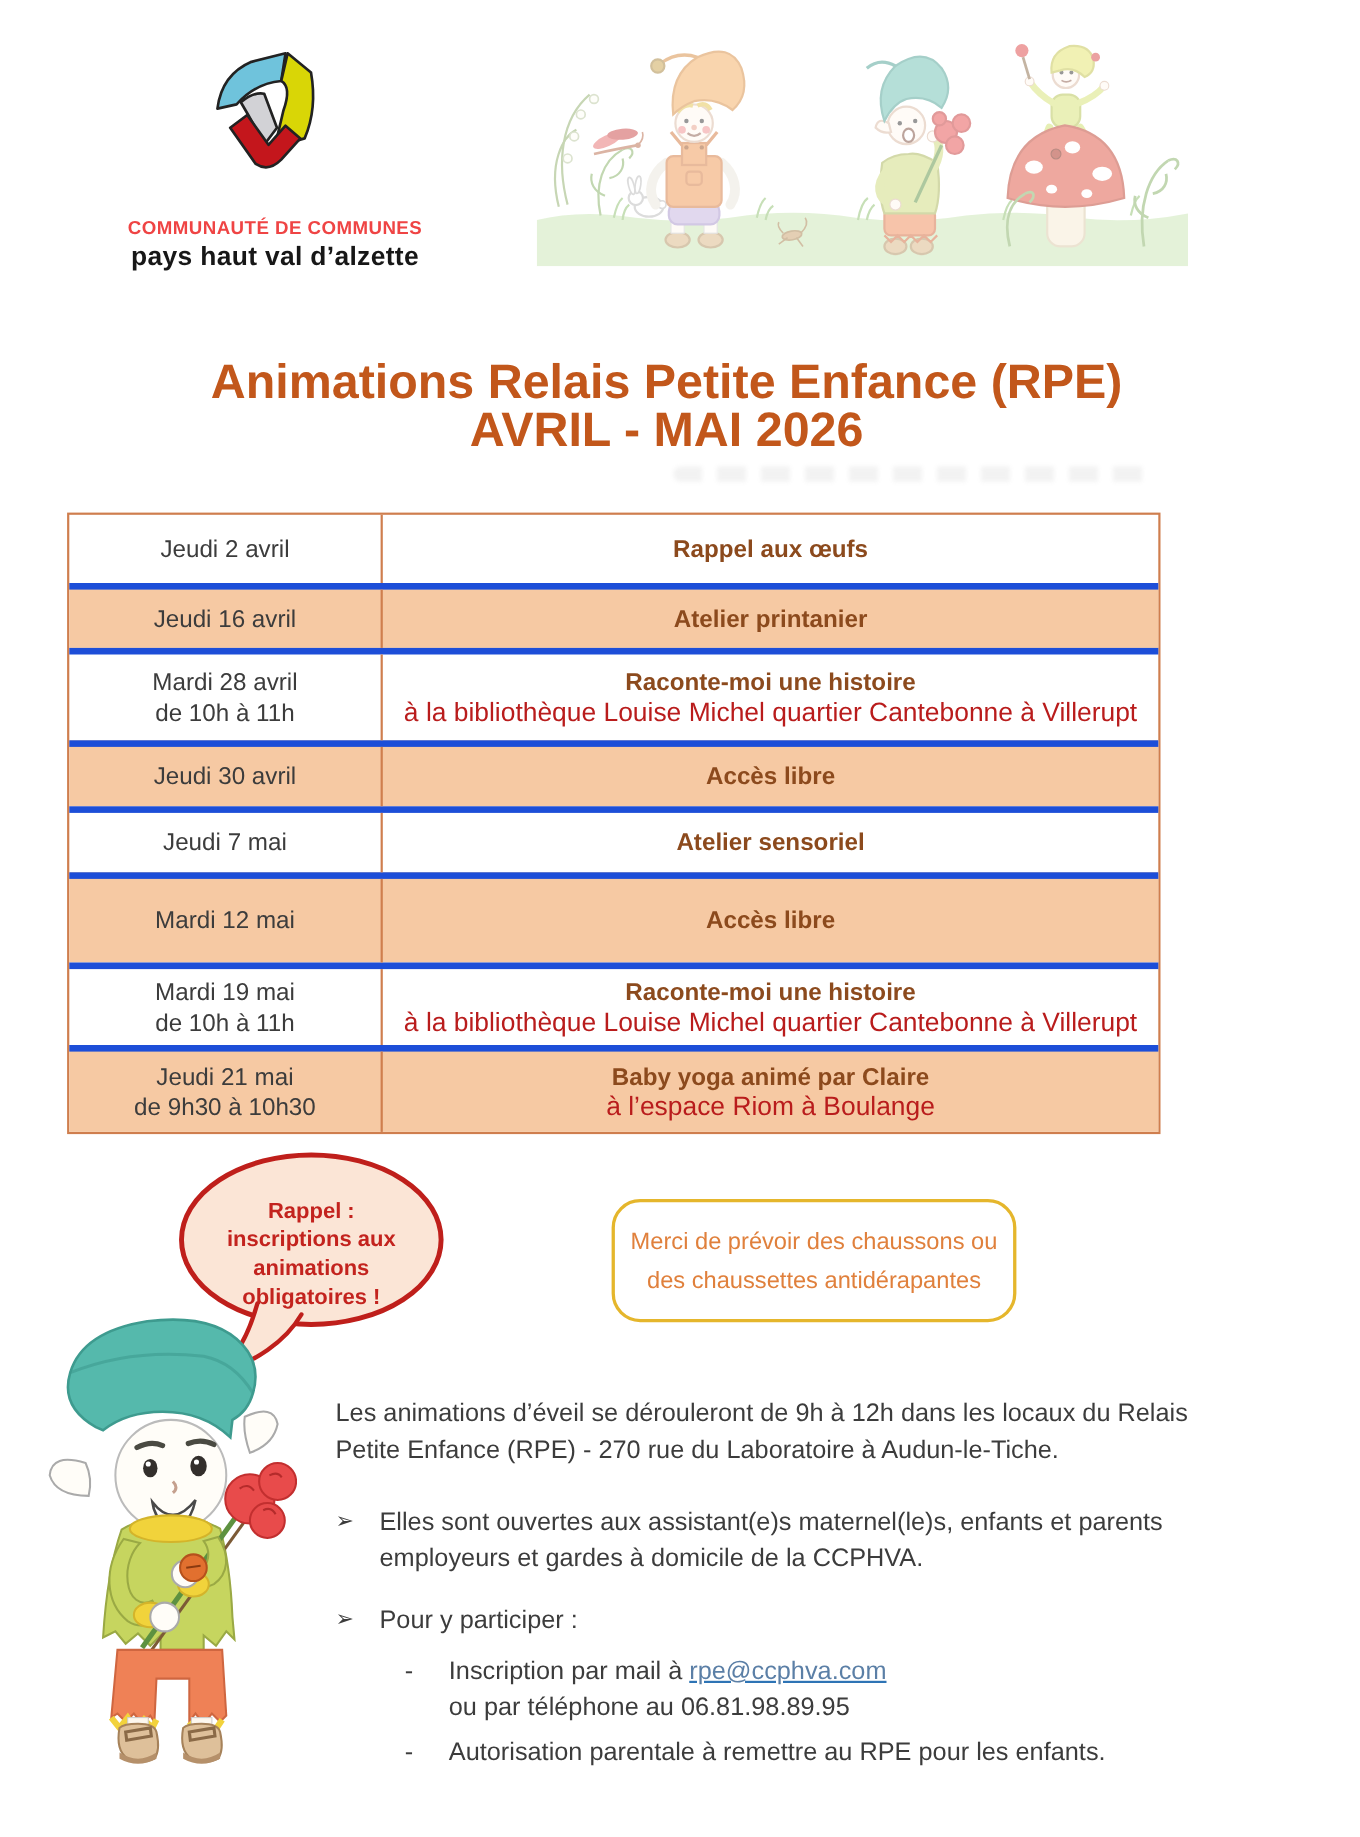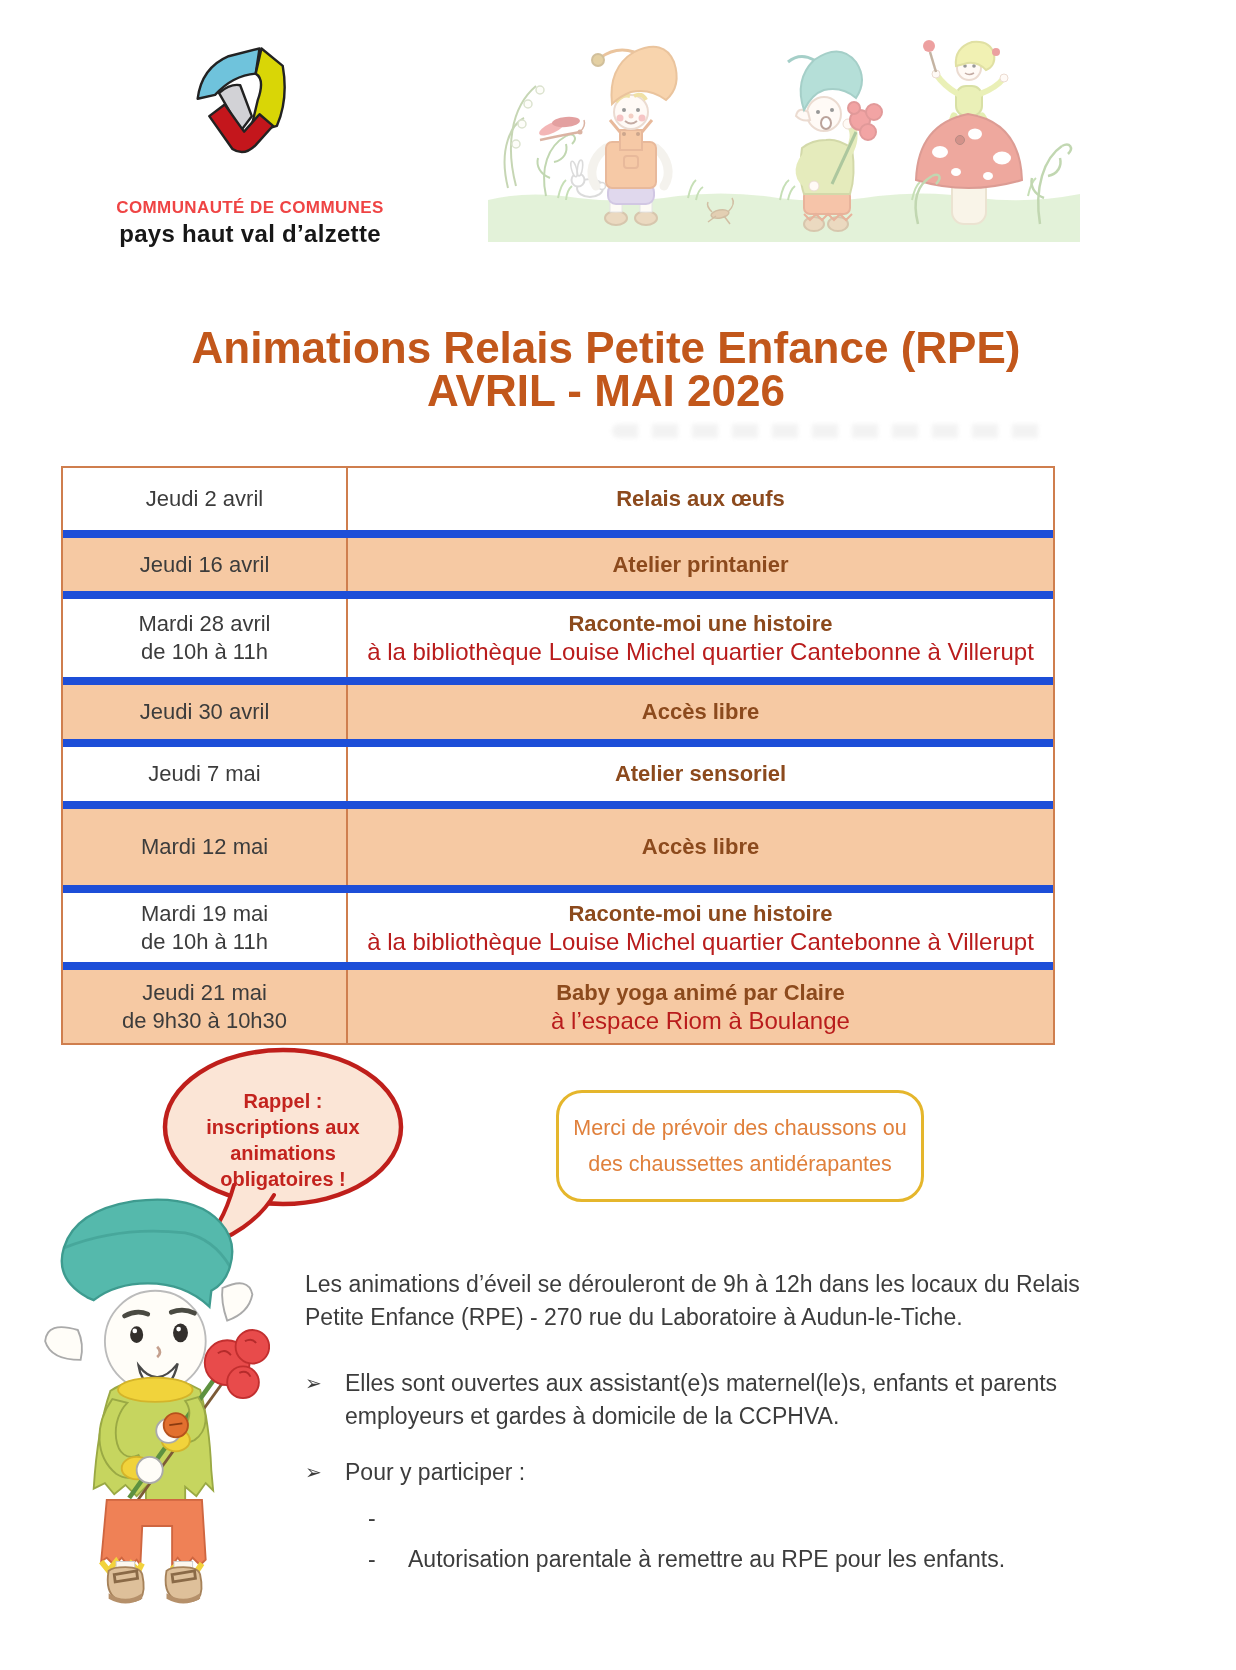--- a/index.html
+++ b/index.html
@@ -18,21 +18,21 @@
          font-size:44px;line-height:43px;margin-left:16px;}
 
   
   .smudge{left:612px;top:424px;width:440px;height:14px;border-radius:7px;
           background:repeating-linear-gradient(90deg,#9a9a9a 0 26px,transparent 26px 40px);
           opacity:.12;filter:blur(2px);}
 
   
   .tbl{left:61px;top:466px;width:990px;border:2px solid #cf7e4e;}
   .row{display:flex;}
-  .row + .row{border-top:8px solid #1d4ed8;}
+  .row + .row{border-top:6px solid #1d4ed8;}
   .row.alt{background:#f6c9a3;}
   .cd{width:283px;border-right:2px solid #cf7e4e;display:flex;flex-direction:column;
       justify-content:center;align-items:center;text-align:center;}
   .ce{flex:1;display:flex;flex-direction:column;justify-content:center;align-items:center;text-align:center;}
   .dm{font-size:22px;color:#3c3c3c;line-height:28px;}
   .em{font-size:22px;font-weight:bold;color:#8c4a1d;line-height:28px;}
   .es{font-size:24px;color:#b91c1c;line-height:28px;}
   .dm:empty,.es:empty{display:none;}
 
   
@@ -210,21 +210,21 @@
   <div class="abs smudge"></div>
 
   <div class="abs tbl">
 
     <div class="row" style="height:62px">
       <div class="cd">
         <div class="dm">Jeudi 2 avril</div>
 
       </div>
       <div class="ce">
-        <div class="em">Relais aux œufs</div>
+        <div class="em">Rappel aux œufs</div>
 
       </div>
     </div>
 
     <div class="row alt" style="height:53px">
       <div class="cd">
         <div class="dm">Jeudi 16 avril</div>
 
       </div>
       <div class="ce">
@@ -370,20 +370,26 @@
       <span>Elles sont ouvertes aux assistant(e)s maternel(le)s, enfants et parents employeurs et gardes à domicile de la CCPHVA.</span>
     </div>
 
     <div class="bullet b2">
       <span class="glyph">➢</span>
       <span>Pour y participer :</span>
     </div>
 
     <div class="sub sub1">
       <span class="glyph">-</span>
+      <div>
+        <div>
+          <span>Inscription par mail à </span><a class="mail" href="#">rpe@ccphva.com</a>
+        </div>
+        <div>ou par téléphone au 06.81.98.89.95</div>
+      </div>
     </div>
 
     <div class="sub">
       <span class="glyph">-</span>
       <span>Autorisation parentale à remettre au RPE pour les enfants.</span>
     </div>
   </div>
 
 </div>
 

